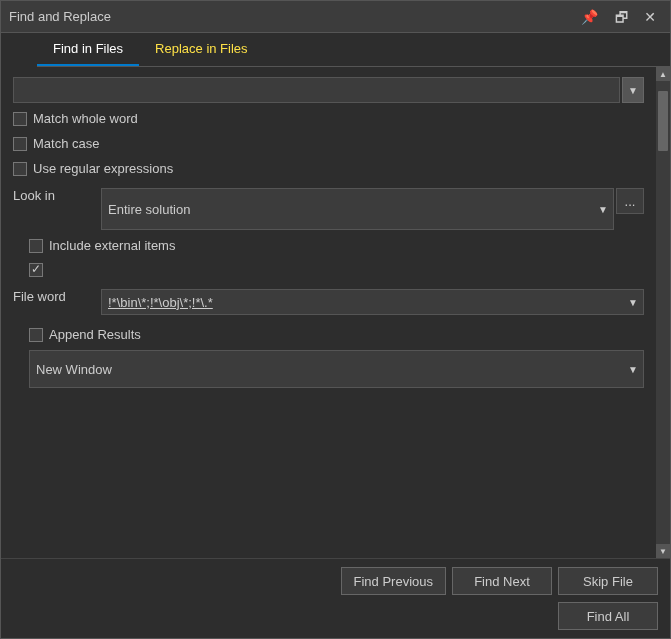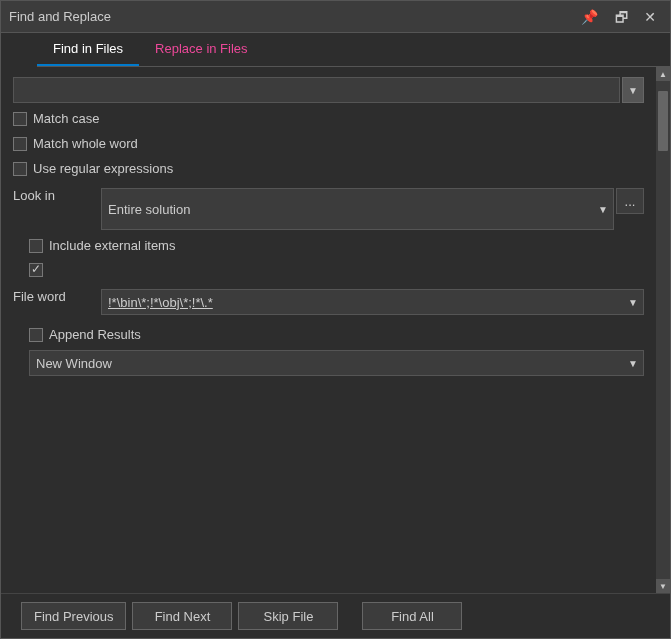--- a/index.html
+++ b/index.html
@@ -64,21 +64,21 @@
       background: #2d2d2d;
       padding: 0 0;
       border-bottom: 1px solid #555;
       flex-shrink: 0;
       margin-left: 36px;
     }
 
     .tab {
       padding: 8px 16px;
       cursor: pointer;
-      color: #ec4899;
+      color: #fde047;
       border-bottom: 2px solid transparent;
       font-size: 13px;
     }
 
     .tab.active {
       color: #fff;
       border-bottom: 2px solid #007acc;
     }
 
     .content-area {
@@ -279,25 +279,25 @@
       -webkit-appearance: none;
       cursor: pointer;
       text-decoration: underline;
     }
 
     .section-gap {
       margin-top: 4px;
     }
 
     .buttons-area {
-      padding: 8px 20px;
-      display: flex;
-      flex-direction: row;
+      padding: 8px 12px;
+      display: flex;
+      flex-direction: column;
       align-items: flex-end;
-      gap: 24px;
+      gap: 7px;
       border-top: 1px solid #444;
       flex-shrink: 0;
     }
 
     .buttons-row {
       display: flex;
       gap: 6px;
     }
 
     .action-btn {
@@ -311,21 +311,21 @@
       font-size: 13px;
     }
 
     .result-output-wrap {
       flex: 1;
       position: relative;
     }
 
     .result-output-wrap select {
       width: 100%;
-      height: 26px;
+      height: 38px;
       background: #3c3c3c;
       border: 1px solid #555;
       color: #ccc;
       padding: 2px 24px 2px 6px;
       outline: none;
       appearance: none;
       -webkit-appearance: none;
       cursor: pointer;
     }
   </style>
@@ -350,27 +350,27 @@
 
   <div class="content-area">
     <div class="main-content">
 
       <div class="search-input-row">
         <input class="search-input" type="text" value="" style="">
         <div class="dropdown-arrow">▼</div>
       </div>
 
       <div class="checkbox-row">
+        <input type="checkbox" id="match-whole-word" style="">
+        <label class="checkbox-label" for="match-whole-word">Match whole word</label>
+      </div>
+
+      <div class="checkbox-row">
         <input type="checkbox" id="match-case" style="">
         <label class="checkbox-label" for="match-case">Match case</label>
-      </div>
-
-      <div class="checkbox-row">
-        <input type="checkbox" id="match-whole-word" style="">
-        <label class="checkbox-label" for="match-whole-word">Match whole word</label>
       </div>
 
       <div class="checkbox-row">
         <input type="checkbox" id="use-regex" style="">
         <label class="checkbox-label" for="use-regex">Use regular expressions</label>
       </div>
 
       <div class="field-row section-gap">
         <span class="field-label">Look in</span>
         <div class="field-select-wrap">

